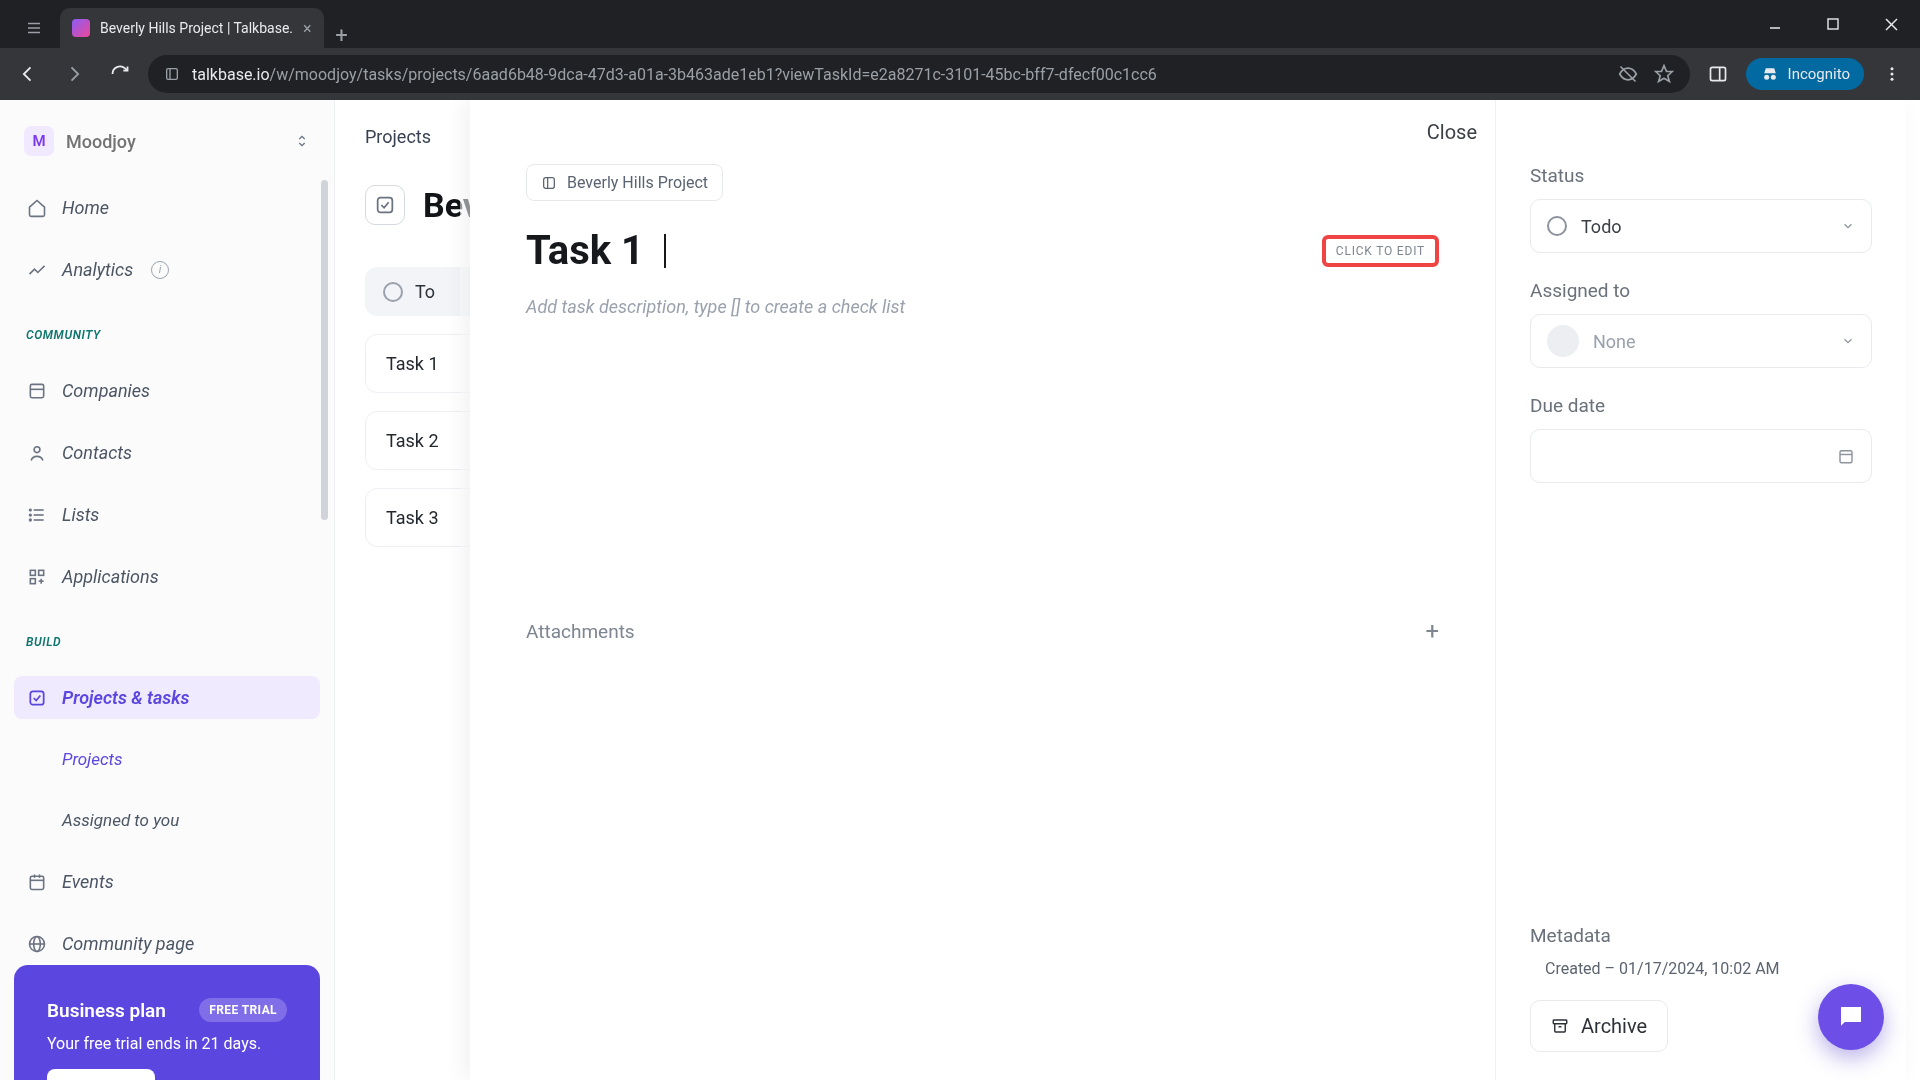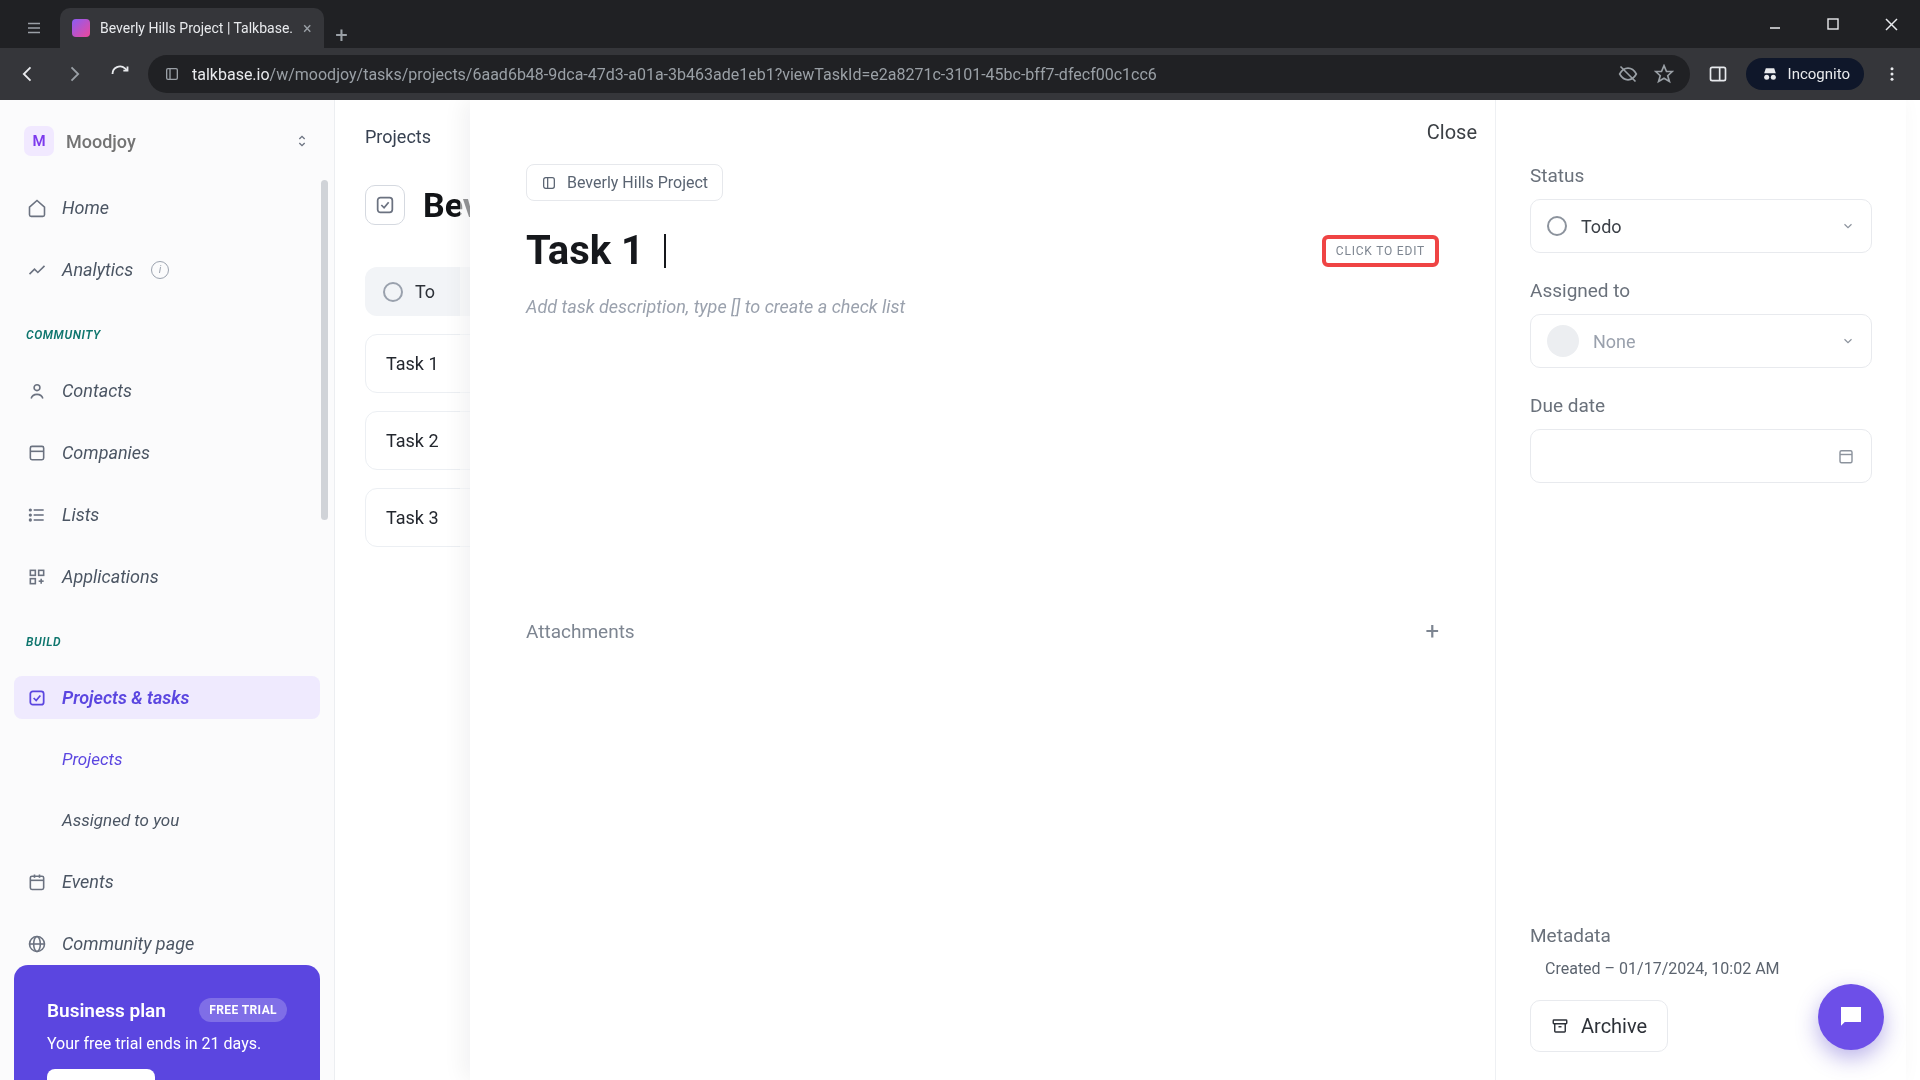--- a/index.html
+++ b/index.html
@@ -17,21 +17,21 @@
 .win-controls div { width:58px; height:48px; display:flex; align-items:center; justify-content:center; color:#e8eaed; font-size:14px; }
 .win-controls svg { stroke:#e8eaed; }
 
 .addrbar { background:#35363a; height:52px; display:flex; align-items:center; padding:0 10px; gap:10px; }
 .nav-btn { width:36px; height:36px; border-radius:50%; display:flex; align-items:center; justify-content:center; color:#9aa0a6; }
 .nav-btn.enabled { color:#e8eaed; }
 .urlbox { flex:1; background:#202124; border-radius:20px; height:38px; display:flex; align-items:center; padding:0 16px; color:#e8eaed; font-size:16px; gap:12px; }
 .urlbox .domain { color:#e8eaed; }
 .urlbox .path { color:#9aa0a6; }
 .url-icons { margin-left:auto; display:flex; gap:16px; color:#9aa0a6; align-items:center; }
-.incog-pill { background:#0f172a; border-radius:20px; padding:6px 14px; color:#e8eaed; font-size:15px; display:flex; align-items:center; gap:8px; }
+.incog-pill { background:#0369a1; border-radius:20px; padding:6px 14px; color:#e8eaed; font-size:15px; display:flex; align-items:center; gap:8px; }
 
 
 .app { flex:1; background:#fff; position:relative; overflow:hidden; }
 
 .sidebar { position:absolute; left:0; top:0; bottom:0; width:335px; background:#fbfbfc; border-right:1px solid #eceef1; padding:18px 14px; display:flex; flex-direction:column; }
 .sidebar::after { content:""; position:absolute; right:6px; top:80px; width:7px; height:340px; background:#d0d3d8; border-radius:4px; }
 .ws { display:flex; align-items:center; gap:12px; padding:8px 10px; border-radius:8px; cursor:pointer; }
 .ws .avatar { width:30px; height:30px; background:#f1e9ff; color:#7c3aed; border-radius:7px; display:flex; align-items:center; justify-content:center; font-weight:600; font-size:15px; }
 .ws .name { font-size:18px; color:#737373; font-weight:500; }
 .ws .caret { margin-left:auto; color:#6b7280; }
@@ -219,34 +219,34 @@
               </svg>
             </span>
             <span>Analytics</span>
             <span class="info-ico">i</span>
           </a>
 
         <div class="section-label">COMMUNITY</div>
         <a>
             <span class="ico">
               <svg width="20" height="20" viewBox="0 0 24 24" fill="none" stroke="currentColor" stroke-width="1.9">
+                <rect x="4" y="4" width="16" height="16" rx="2"></rect>
+                <line x1="4" y1="10" x2="20" y2="10"></line>
+              </svg>
+            </span>
+            <span>Companies</span>
+          </a>
+        <a>
+            <span class="ico">
+              <svg width="20" height="20" viewBox="0 0 24 24" fill="none" stroke="currentColor" stroke-width="1.9">
                 <circle cx="12" cy="8" r="3.5"></circle>
                 <path d="M5 21c1-4 5-5 7-5s6 1 7 5"></path>
               </svg>
             </span>
             <span>Contacts</span>
-          </a>
-        <a>
-            <span class="ico">
-              <svg width="20" height="20" viewBox="0 0 24 24" fill="none" stroke="currentColor" stroke-width="1.9">
-                <rect x="4" y="4" width="16" height="16" rx="2"></rect>
-                <line x1="4" y1="10" x2="20" y2="10"></line>
-              </svg>
-            </span>
-            <span>Companies</span>
           </a>
         <a>
             <span class="ico">
               <svg width="20" height="20" viewBox="0 0 24 24" fill="none" stroke="currentColor" stroke-width="1.9">
                 <line x1="8" y1="6" x2="20" y2="6"></line>
                 <line x1="8" y1="12" x2="20" y2="12"></line>
                 <line x1="8" y1="18" x2="20" y2="18"></line>
                 <circle cx="4" cy="6" r="1"></circle>
                 <circle cx="4" cy="12" r="1"></circle>
                 <circle cx="4" cy="18" r="1"></circle>

